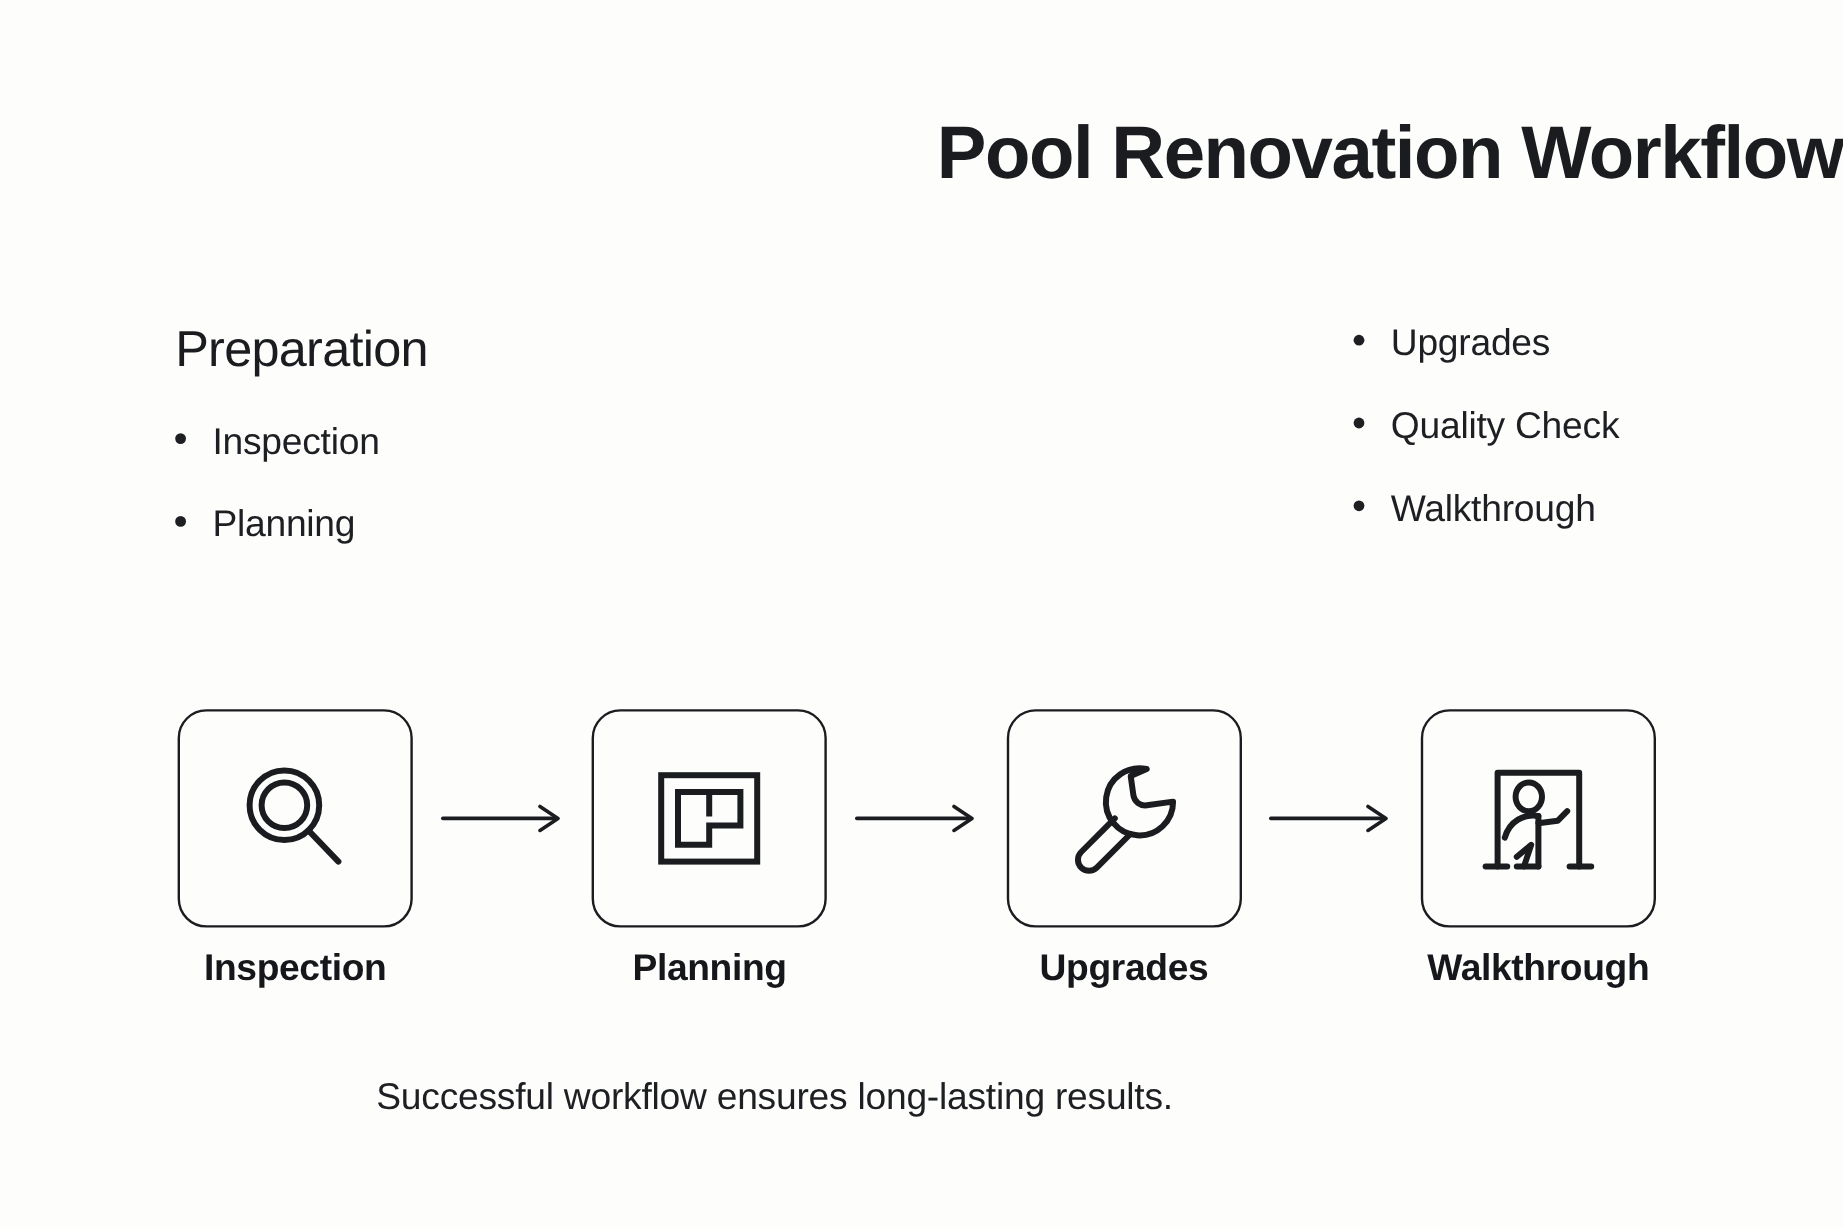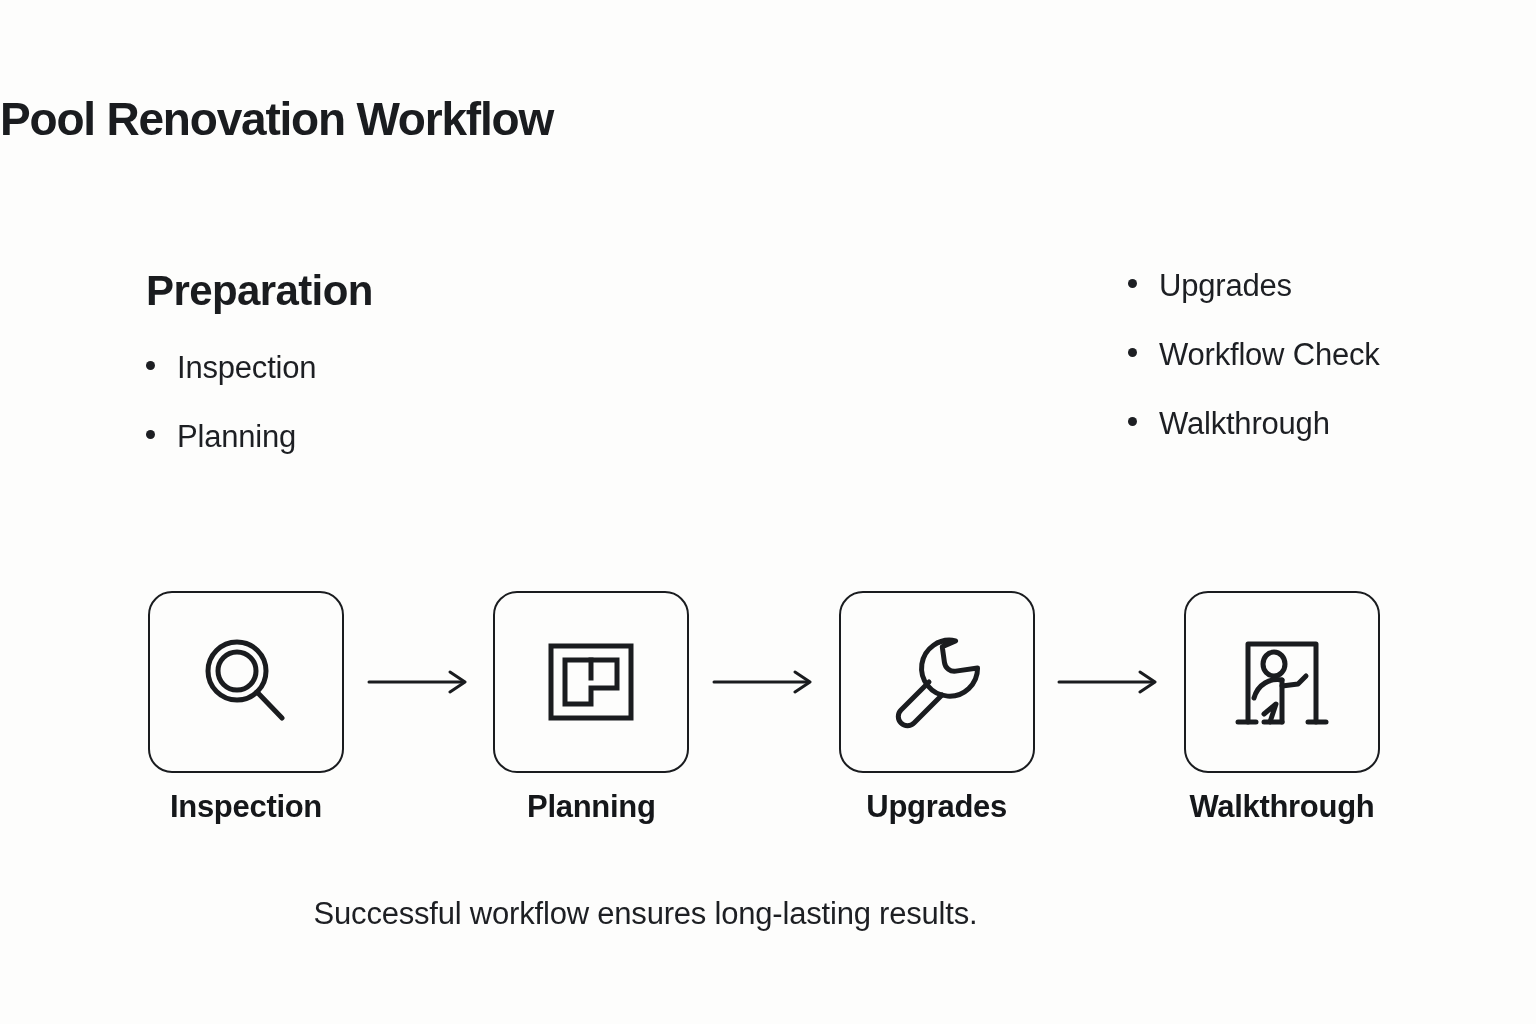--- a/index.html
+++ b/index.html
@@ -15,39 +15,39 @@
     overflow: hidden;
     position: relative;
   }
 
   
   .title {
     position: absolute;
     left: 0;
     top: 95px;
     width: 1536px;
-    text-align: left;
-    font-size: 46px;
+    text-align: right;
+    font-size: 62px;
     font-weight: 700;
     letter-spacing: -1.2px;
     line-height: 1.05;
     color: #1a1c1f;
   }
 
   
   .column {
     position: absolute;
     top: 268px;
   }
   .column.left  { left: 146px;  text-align: left; }
   .column.right { left: 1128px; text-align: left; }
 
   .column-heading {
     font-size: 42px;
-    font-weight: 700;
+    font-weight: 400;
     letter-spacing: -0.6px;
     line-height: 1.1;
     color: #1a1c1f;
     margin: 0 0 36px 0;
   }
 
   .bullet-list {
     list-style: none;
     margin: 0;
     padding: 0;
@@ -157,21 +157,21 @@
 </div>
 
 <div class="column right">
   <ul class="bullet-list">
     <li class="bullet-item">
       <span class="bullet-dot"></span>
       <span>Upgrades</span>
     </li>
     <li class="bullet-item">
       <span class="bullet-dot"></span>
-      <span>Workflow Check</span>
+      <span>Quality Check</span>
     </li>
     <li class="bullet-item">
       <span class="bullet-dot"></span>
       <span>Walkthrough</span>
     </li>
   </ul>
 </div>
 
 <div class="flow">
 

